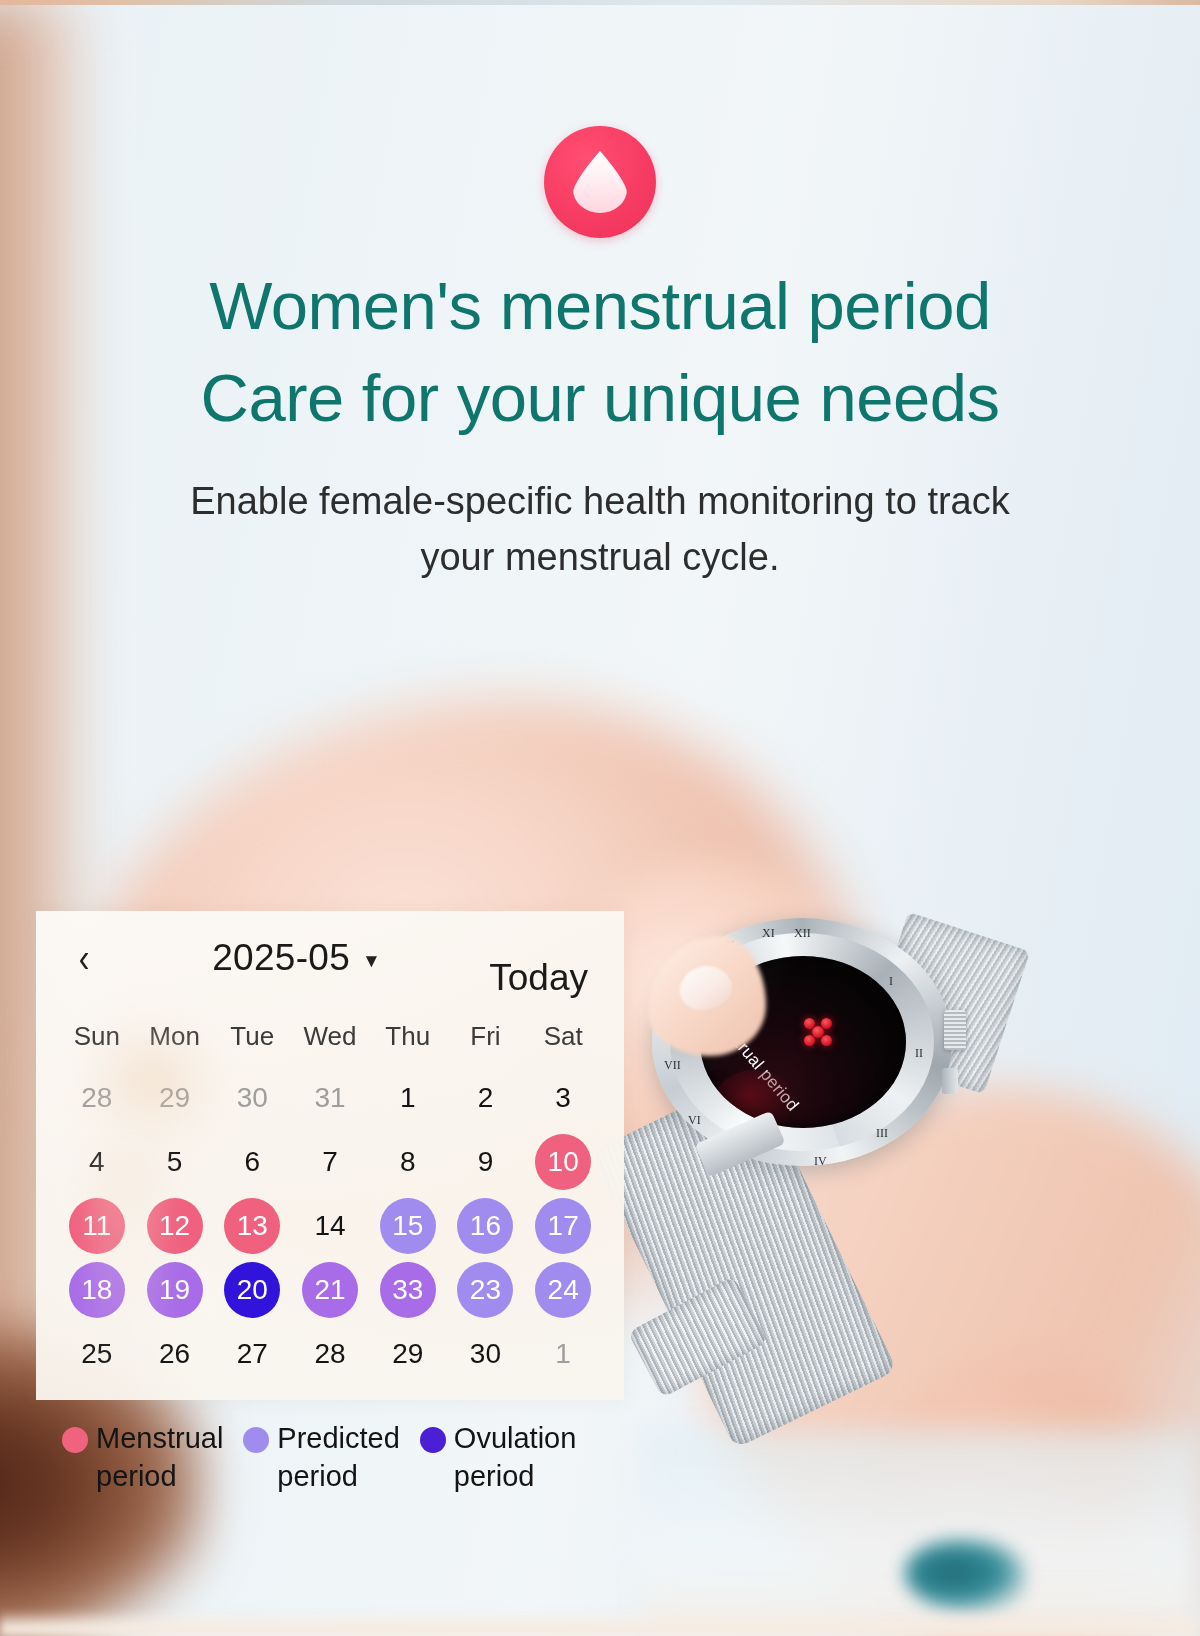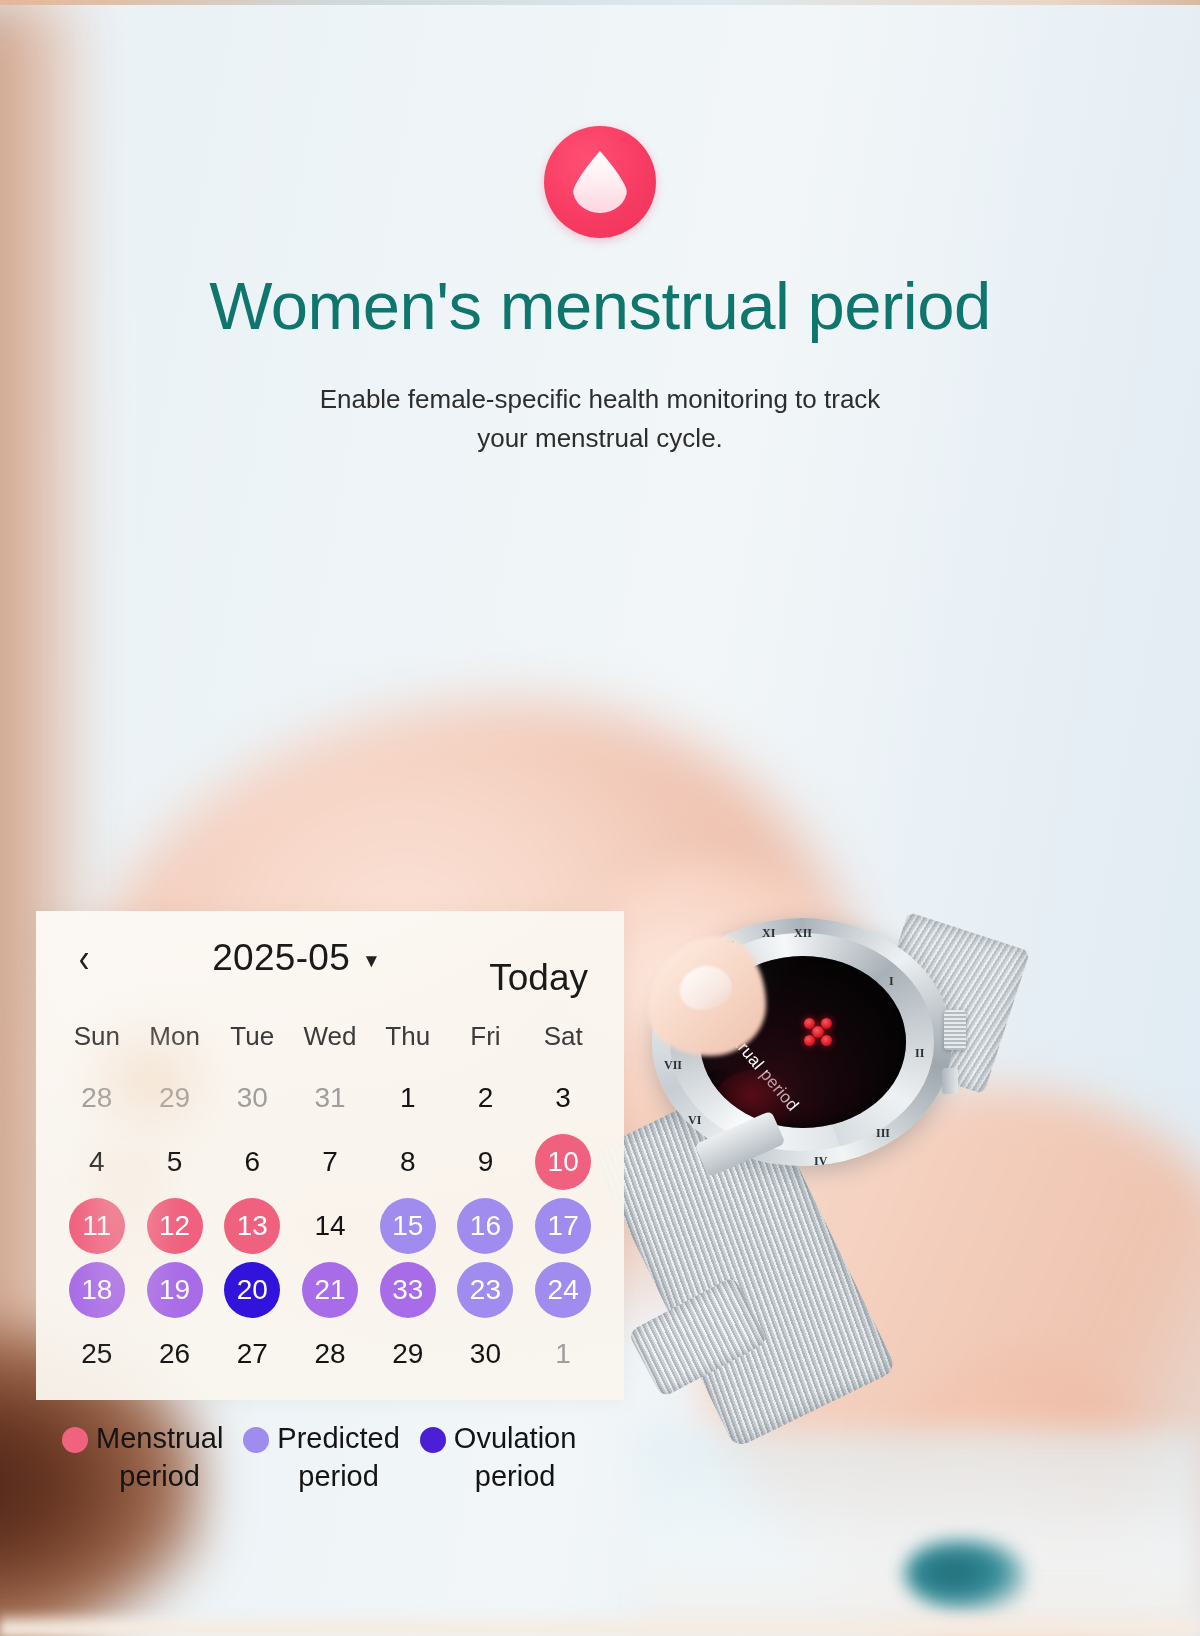--- a/index.html
+++ b/index.html
@@ -107,21 +107,21 @@
     line-height:1.38;
     font-weight:400;
     color:#0f766e;
     letter-spacing:-.5px;
   }
   .title .l2{ display:block; }
 
   p.subtitle{
     margin-top:28px;
     text-align:center;
-    font-size:26px;
+    font-size:38px;
     line-height:1.48;
     color:#2d2d2d;
     font-weight:400;
   }
   .subtitle .l2{ display:block; }
 
   
   .calendar-card{
     position:absolute; left:36px; top:911px;
     width:588px; height:489px;
@@ -180,21 +180,21 @@
   
   .legend{
     position:absolute; left:62px; top:1419px; width:600px;
     display:flex; gap:20px; z-index:8;
   }
   .legend-item{ display:flex; align-items:flex-start; gap:8px; }
   .legend-dot{ width:26px; height:26px; border-radius:50%; flex:none; margin-top:8px; }
   .legend-dot.menstrual{ background:#f0637f; }
   .legend-dot.predicted{ background:#9f8cee; }
   .legend-dot.ovulation{ background:#4a1fd6; }
-  .legend-label{ font-size:29px; line-height:1.32; color:#141414; text-align:center; }
+  .legend-label{ font-size:29px; line-height:1.32; color:#141414; }
   .legend-label .l2{ display:block; }
 
   
   .watch{ position:absolute; left:646px; top:900px; width:420px; height:320px; z-index:4; }
 
   .watch-band-top{
     position:absolute; left:236px; top:28px; width:128px; height:150px;
     transform:rotate(18deg);
     background:repeating-linear-gradient(104deg,#cfd4d8 0 2px,#eef1f3 2px 4px,#b9bfc4 4px 6px);
     border-radius:8px;
@@ -255,21 +255,21 @@
   .wf-flower span:nth-child(2){ left:17px; top:0; }
   .wf-flower span:nth-child(3){ left:0;  top:17px; }
   .wf-flower span:nth-child(4){ left:17px; top:17px; }
   .wf-flower span:nth-child(5){ left:8px; top:8px; width:12px; height:12px; }
   .wf-dancer{
     position:absolute; left:14px; bottom:-6px; width:80px; height:64px;
     background:radial-gradient(ellipse at 45% 40%, rgba(130,16,28,.55) 0%, rgba(70,8,16,.35) 55%, rgba(0,0,0,0) 80%);
     border-radius:50%;
   }
   .roman{
-    position:absolute; color:#2b3035; font-size:12px; font-weight:700;
+    position:absolute; color:#2b3035; font-size:12px; font-weight:400;
     font-family:"Liberation Serif", serif;
   }
 
   .watch-crown{
     position:absolute; left:292px; top:92px; width:22px; height:40px;
     background:repeating-linear-gradient(0deg,#b4bbc1 0 2px,#e8ebee 2px 4px);
     border-radius:4px;
     box-shadow:0 1px 4px rgba(60,70,80,.4);
   }
   .watch-btn2{
@@ -322,20 +322,21 @@
   <div class="bg-topline"></div>
 </div>
 
 <div class="hero">
   <div class="drop-badge">
     <div class="drop-shape"></div>
   </div>
 
   <h1 class="title">
     <span>Women's menstrual period</span>
+    <span class="l2">Care for your unique needs</span>
   </h1>
 
   <p class="subtitle">
     <span>Enable female-specific health monitoring to track</span>
     <span class="l2">your menstrual cycle.</span>
   </p>
 </div>
 
 <div class="watch">
   <div class="watch-band-top"></div>

